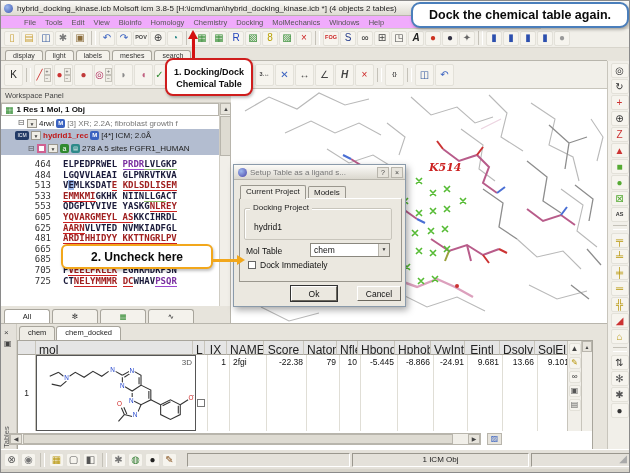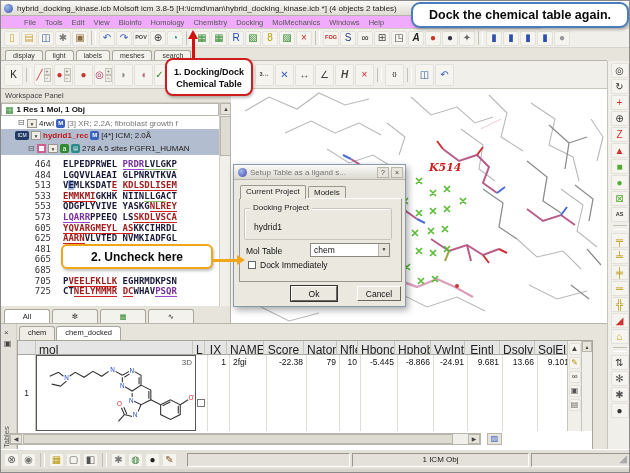--- a/index.html
+++ b/index.html
@@ -452,21 +452,20 @@
       <span class="badge-a">a</span>
       <span class="badge-doc">▤</span>
       <span>278 A  5 sites FGFR1_HUMAN</span>
     </div>
     <div id="seqrows">
         <div class="seqrow"><span class="seqnum">464</span><span class="seqtxt"><span class="sp">ELPEDPRWEL </span><span class="su-p">PRDR</span><span class="su-g">LVLGKP</span></span></div>
         <div class="seqrow"><span class="seqnum">484</span><span class="seqtxt"><span class="sp">LGQVVLAEAI GLPNRVTKVA</span></span></div>
         <div class="seqrow"><span class="seqnum">513</span><span class="seqtxt"><span class="sp">V</span><span class="sh-b">E</span><span class="sp">MLKSDAT</span><span class="su-r">E</span><span class="sp"> </span><span class="su-r">KDLSDLISEM</span></span></div>
         <div class="seqrow"><span class="seqnum">533</span><span class="seqtxt"><span class="su-r">EMMKMI</span><span class="sp">GKHK </span><span class="sp">NIIN</span><span class="su-g">LLGA</span><span class="sp">CT</span></span></div>
         <div class="seqrow"><span class="seqnum">553</span><span class="seqtxt"><span class="sp">QDGPLYVIVE YASKG</span><span class="su-r">NLREY</span></span></div>
-        <div class="seqrow"><span class="seqnum">573</span><span class="seqtxt"><span class="su-p">LQARR</span><span class="sp">PPEEQ LS</span><span class="su-r">SKDLVSCA</span></span></div>
         <div class="seqrow"><span class="seqnum">605</span><span class="seqtxt"><span class="su-r">YQVARGMEYL AS</span><span class="sp">KKCIHRDL</span></span></div>
         <div class="seqrow"><span class="seqnum">625</span><span class="seqtxt"><span class="su-r">AARN</span><span class="sp">VLVTED NVMKIADFGL</span></span></div>
         <div class="seqrow"><span class="seqnum">481</span><span class="seqtxt"><span class="su-r">ARDIHHIDYY KKTTNGRLPV</span></span></div>
         <div class="seqrow"><span class="seqnum">665</span><span class="seqtxt"></span></div>
         <div class="seqrow"><span class="seqnum">685</span><span class="seqtxt"></span></div>
         <div class="seqrow"><span class="seqnum">705</span><span class="seqtxt"><span class="sp">P</span><span class="su-r">VEELFKLLK</span><span class="sp"> EGHRMDKPSN</span></span></div>
         <div class="seqrow"><span class="seqnum">725</span><span class="seqtxt"><span class="sp">CT</span><span class="su-r">NELYMMMR</span><span class="sp"> </span><span class="su-r">DC</span><span class="sp">WHAV</span><span class="su-p">PSQR</span></span></div>
       </div>
     <div id="ws-scroll">
       <div class="sbtn">▲</div>

